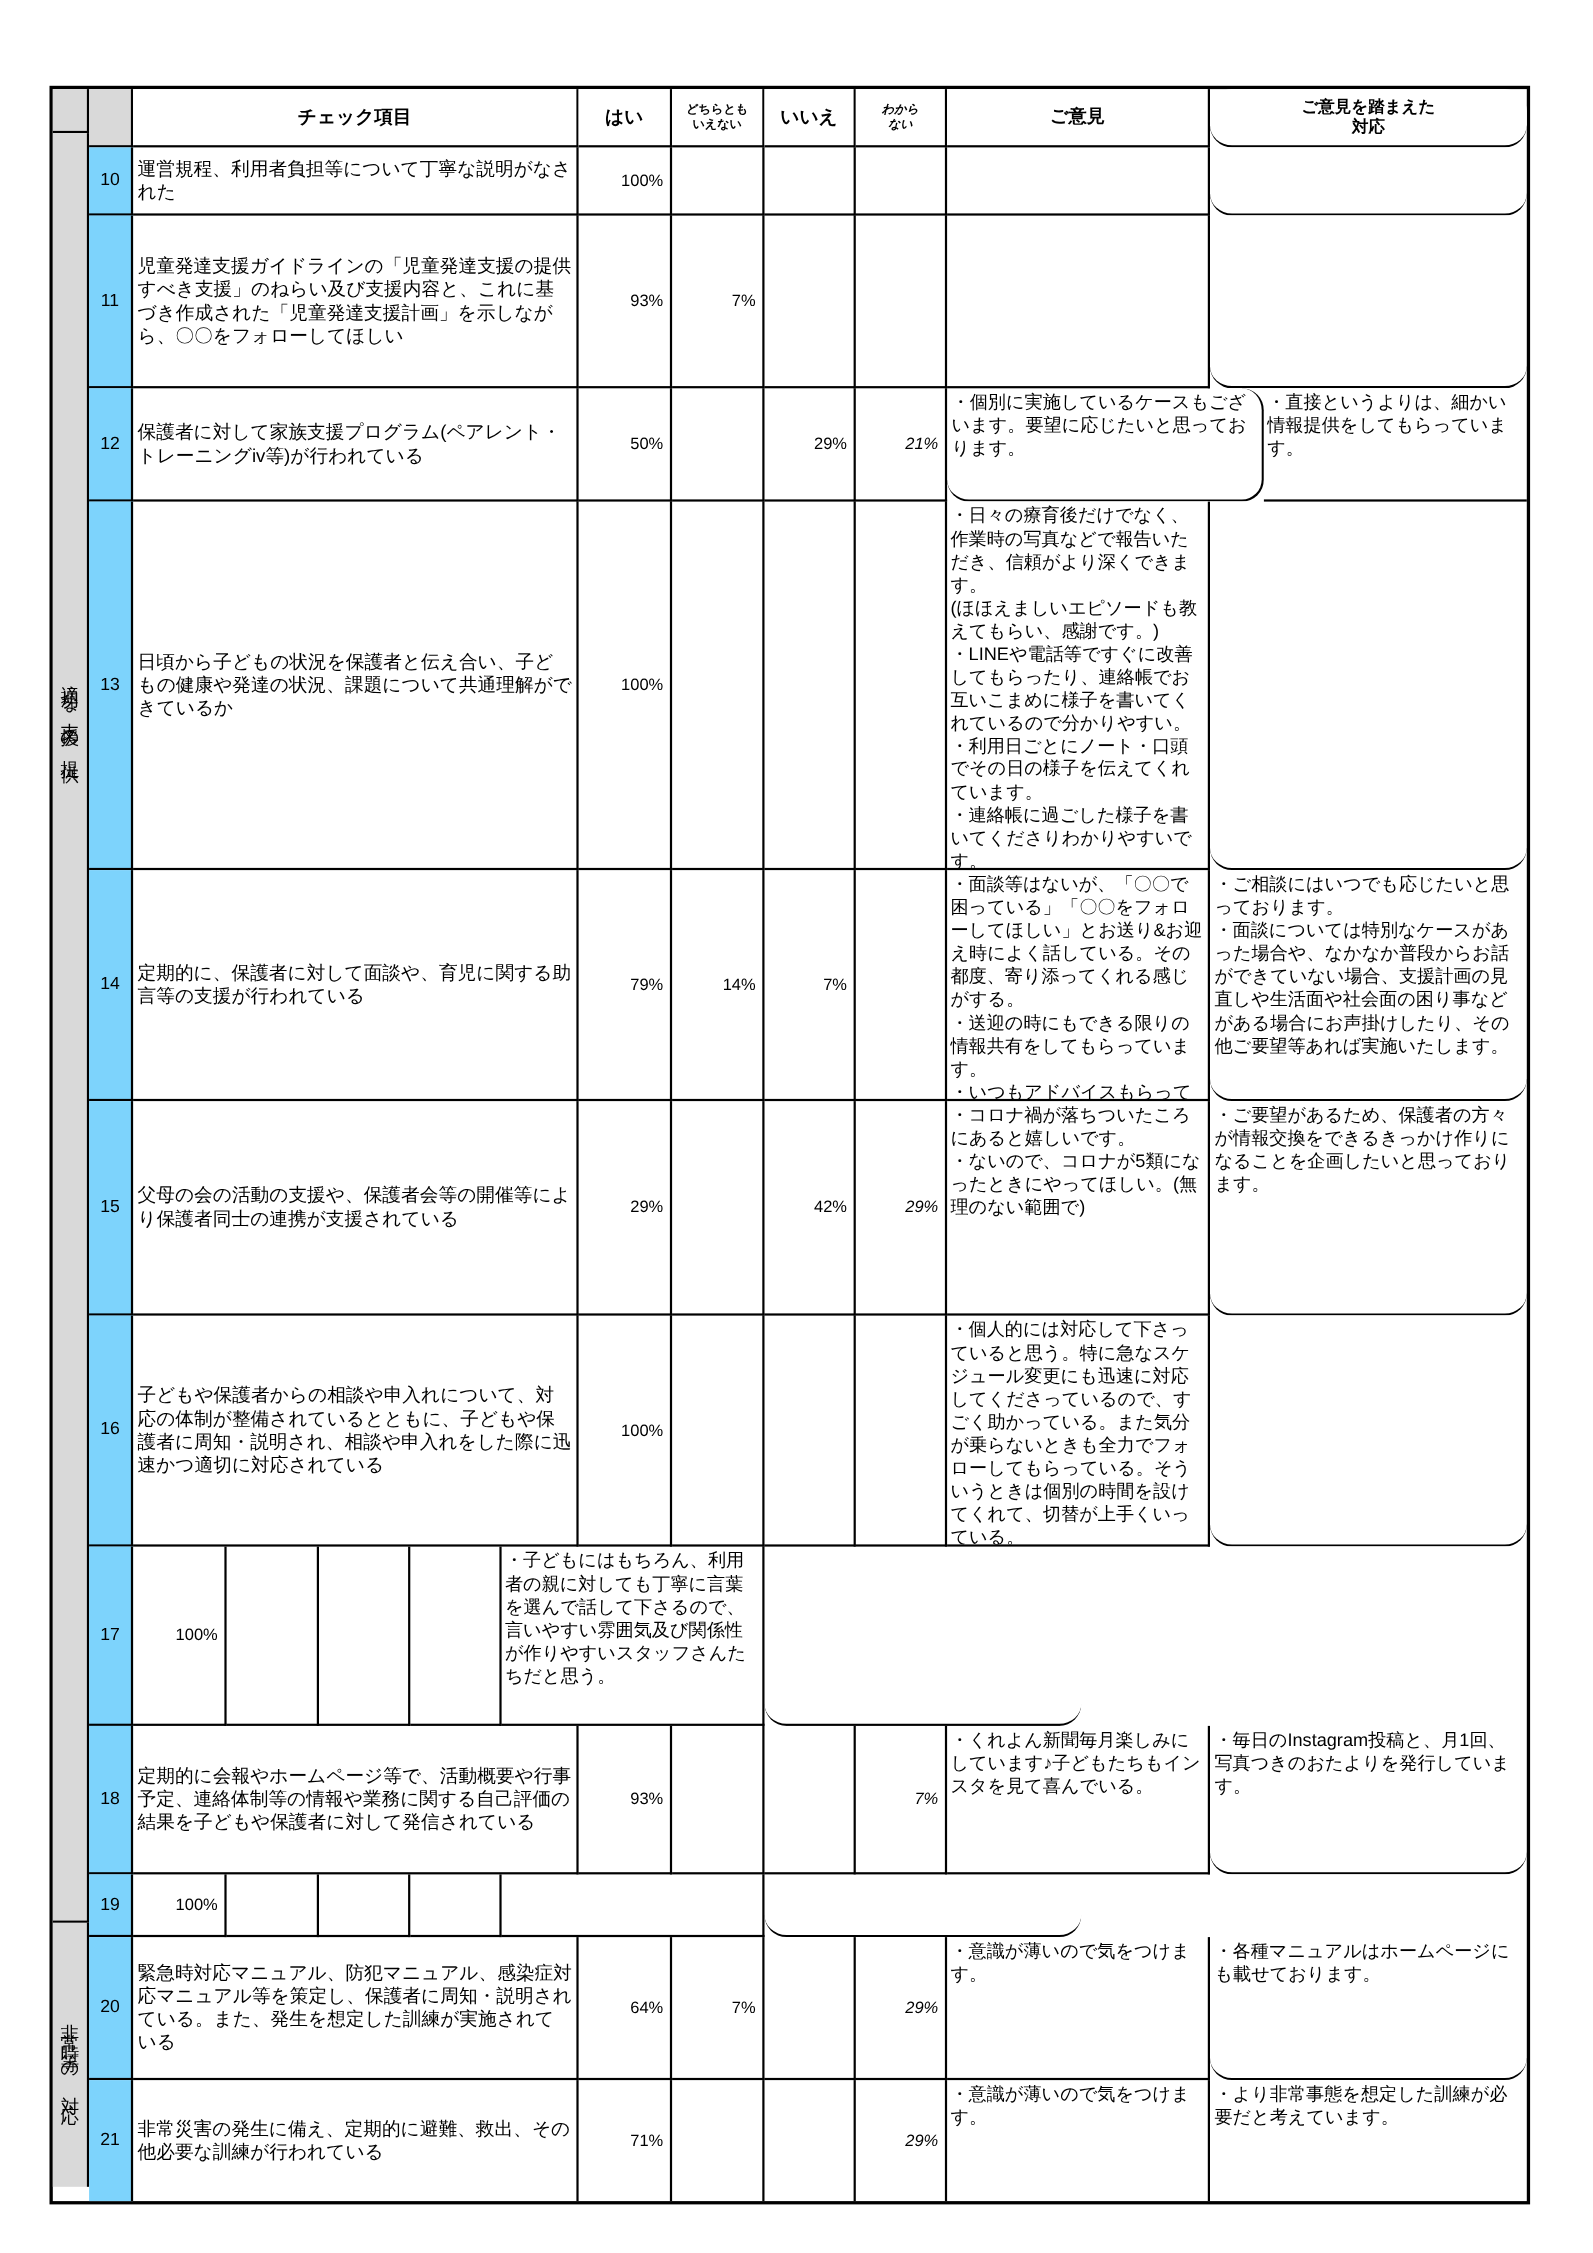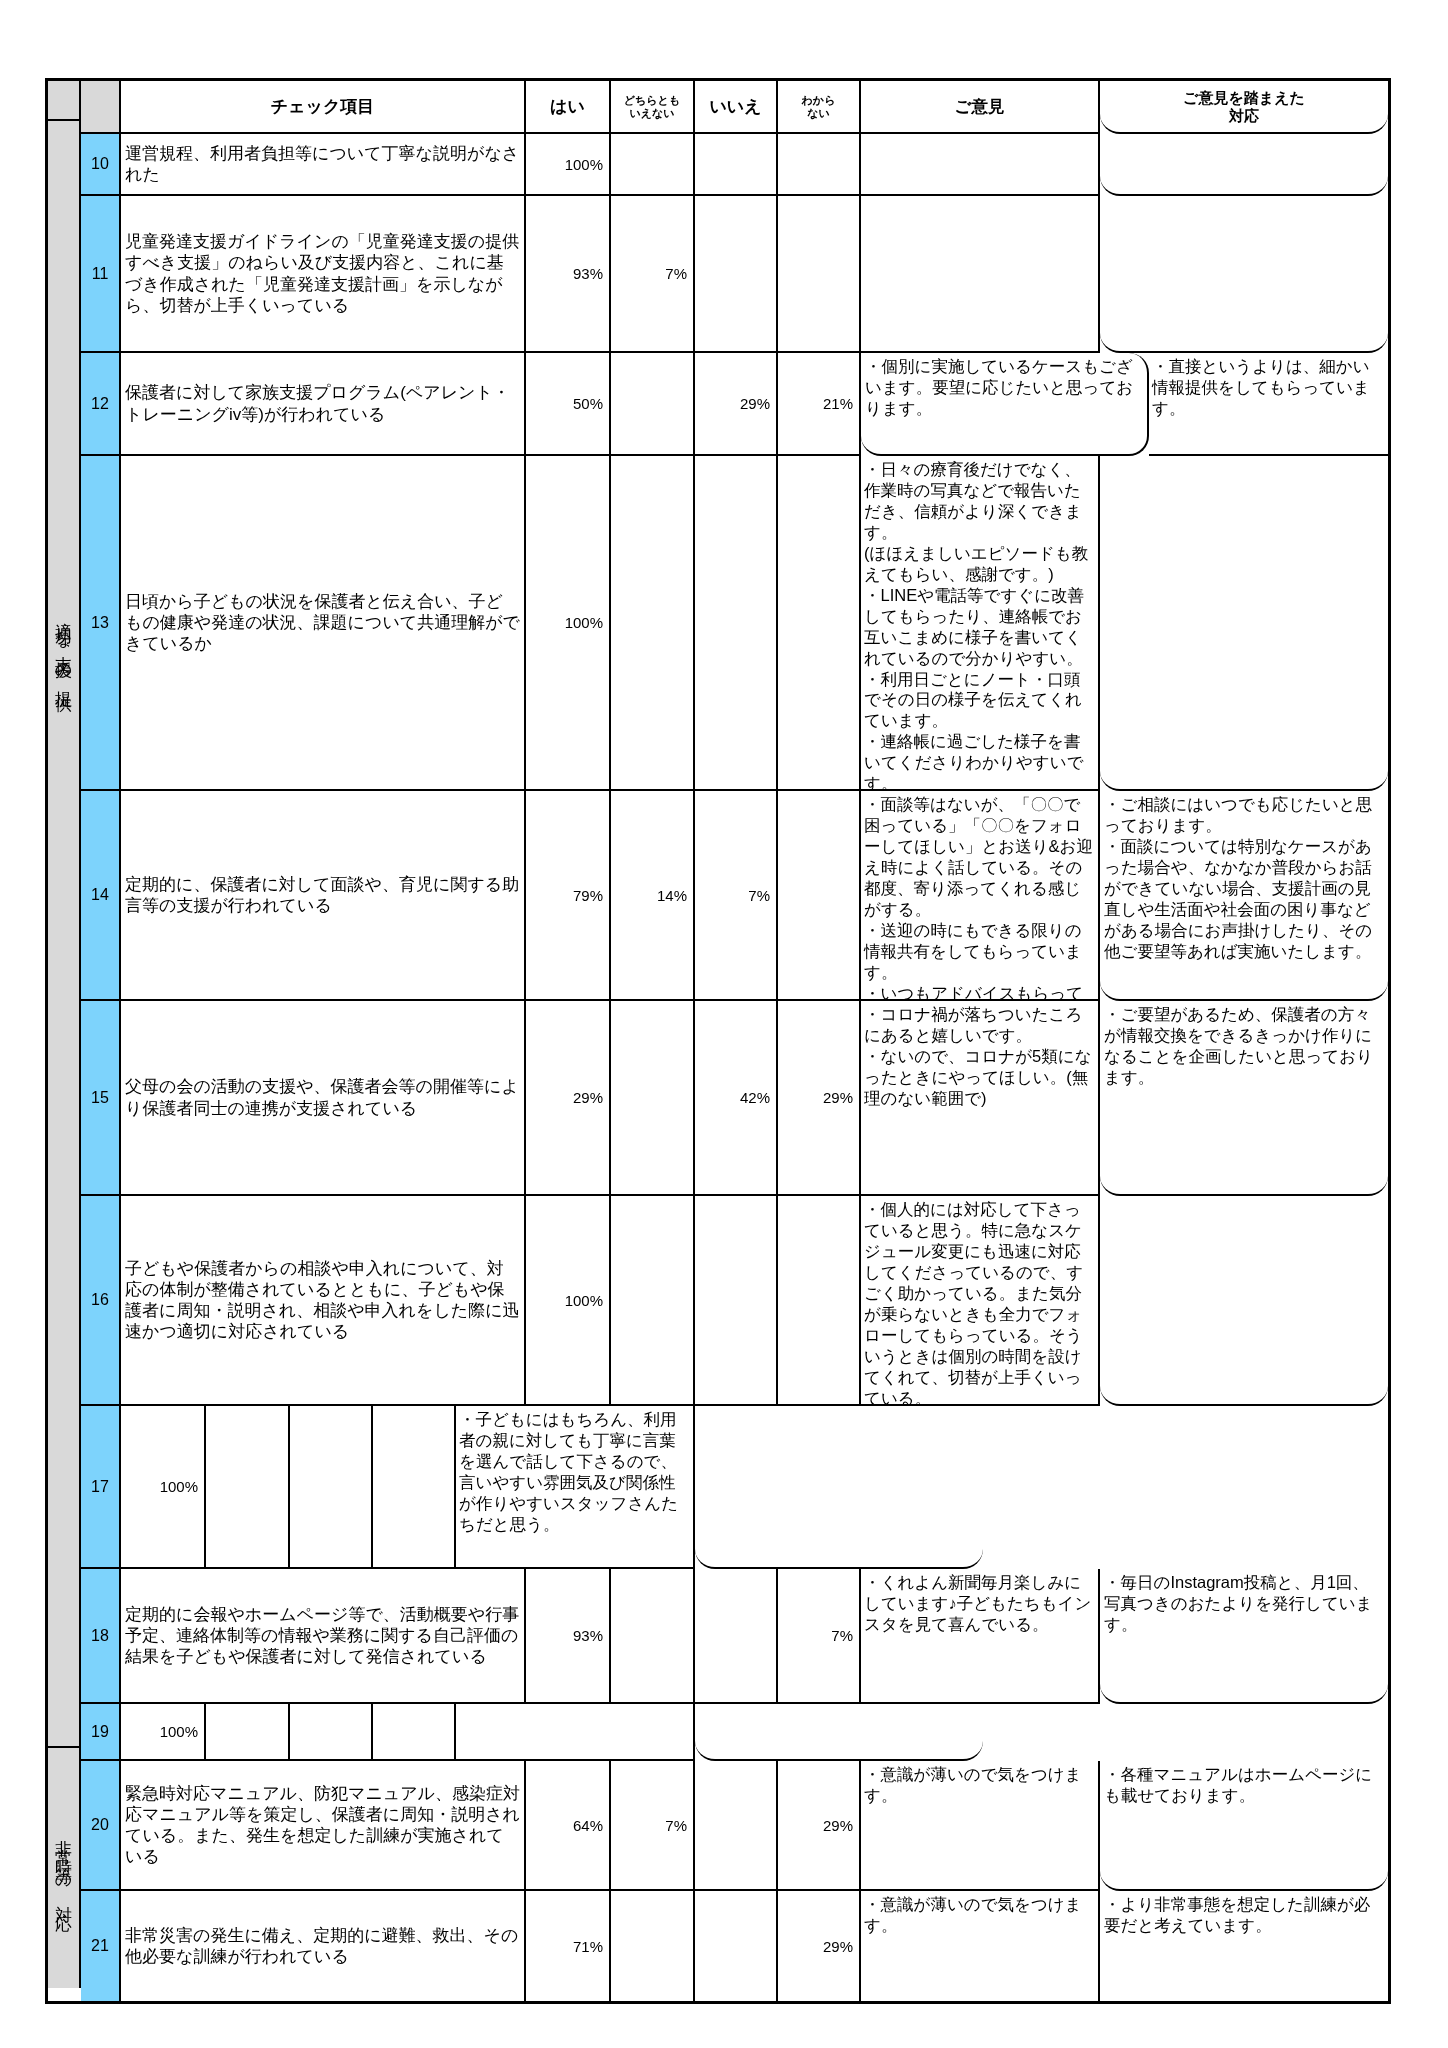--- a/index.html
+++ b/index.html
@@ -22,21 +22,21 @@
   .row .cell:last-child{border-right:none;}
   .row.last .cell{border-bottom:none;}
   .c-num{width:40px;flex:none;background:#7dd3fc;display:flex;align-items:center;
          justify-content:center;font-size:16px;}
   .c-item{width:405px;flex:none;display:flex;align-items:center;font-size:17px;
           line-height:1.24;padding:2px 4px;text-align:left;}
   .c-pct{width:85px;flex:none;display:flex;align-items:center;justify-content:flex-end;
          padding-right:6px;font-size:15px;}
   .c-p2{width:84px;}
   .c-p3{width:83px;}
-  .c-p4{width:83px;}
+  .c-p4{width:83px;font-style:italic;}
   .c-op{width:239px;flex:none;font-size:16.5px;line-height:1.27;padding:3px 3px;}
   .c-resp{width:288px;flex:none;font-size:16.5px;line-height:1.27;padding:3px 4px;border-radius:20px;}
   .hrow .cell{display:flex;align-items:center;justify-content:center;font-weight:bold;
               text-align:center;background:#fff;padding:0;}
   .hrow{height:53px;}
   .hrow .c-num{background:#d9d9d9;}
   .hrow .c-item{font-size:17px;}
   .hrow .c-pct{font-size:17px;}
   .hrow .small{font-size:11px;line-height:1.15;font-weight:bold;}
   .hrow .c-resp{font-size:15px;line-height:1.2;}
@@ -83,21 +83,21 @@
         <div class="cell c-pct">100%</div>
         <div class="cell c-pct c-p2"></div>
         <div class="cell c-pct c-p3"></div>
         <div class="cell c-pct c-p4"></div>
         <div class="cell c-op"></div>
         <div class="cell c-resp"></div>
       </div>
 
       <div class="row h-r11">
         <div class="cell c-num">11</div>
-        <div class="cell c-item"><span>児童発達支援ガイドラインの「児童発達支援の提供すべき支援」のねらい及び支援内容と、これに基づき作成された「児童発達支援計画」を示しながら、切替が上手くいっている</span></div>
+        <div class="cell c-item"><span>児童発達支援ガイドラインの「児童発達支援の提供すべき支援」のねらい及び支援内容と、これに基づき作成された「児童発達支援計画」を示しながら、〇〇をフォローしてほしい</span></div>
         <div class="cell c-pct">93%</div>
         <div class="cell c-pct c-p2">7%</div>
         <div class="cell c-pct c-p3"></div>
         <div class="cell c-pct c-p4"></div>
         <div class="cell c-op"></div>
         <div class="cell c-resp"></div>
       </div>
 
       <div class="row h-r12">
         <div class="cell c-num">12</div>

